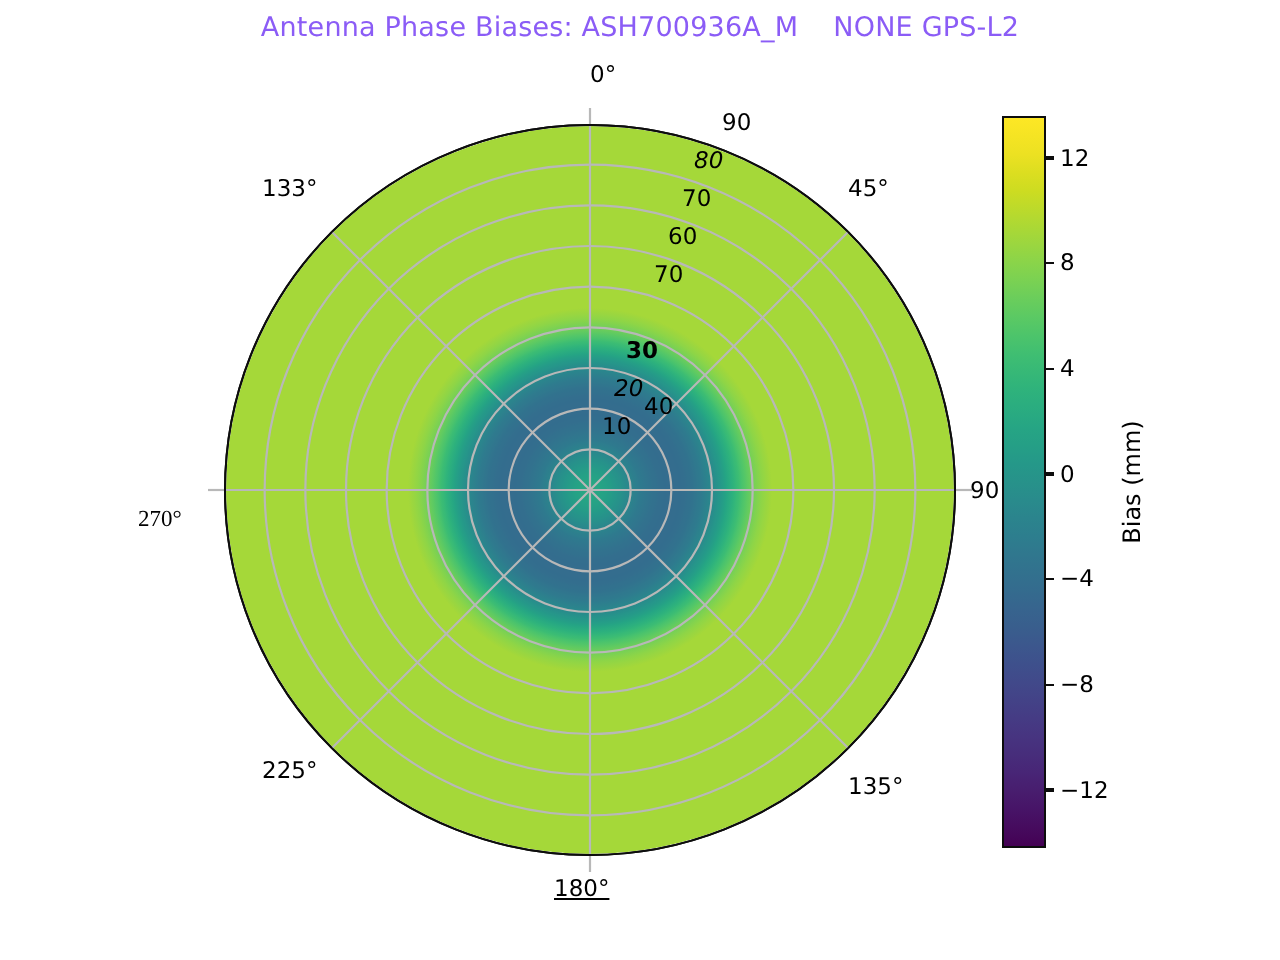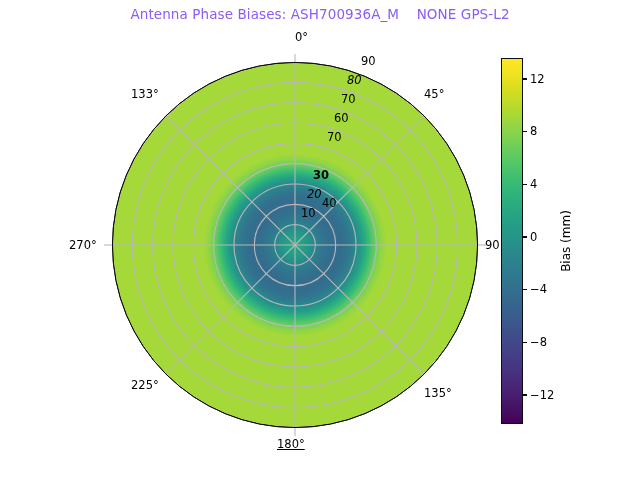--- a/index.html
+++ b/index.html
@@ -132,21 +132,21 @@
     <div class="spine"></div>
 
   </div>
 
   <div class="az-label" style="left:295px;top:30px;">0°</div>
   <div class="az-label" style="left:424px;top:87px;">45°</div>
   <div class="az-label" style="left:485px;top:238px;">90</div>
   <div class="az-label" style="left:424px;top:386px;">135°</div>
   <div class="az-label" style="left:277px;top:437px;text-decoration:underline;">180°</div>
   <div class="az-label" style="left:131px;top:378px;text-align:center;">225°</div>
-  <div class="az-label" style="left:69px;top:238px;">270°</div>
+  <div class="az-label" style="left:69px;top:254px;font-family:Liberation Serif, serif;">270°</div>
   <div class="az-label" style="left:131px;top:87px;">133°</div>
 
   <div class="r-label" style="left:301px;top:206px;">10</div>
   <div class="r-label" style="left:307px;top:187px;font-style:italic;">20</div>
   <div class="r-label" style="left:313px;top:168px;font-weight:bold;">30</div>
   <div class="r-label" style="left:322px;top:149px;margin-top:47px;">40</div>
   <div class="r-label" style="left:327px;top:130px;">70</div>
   <div class="r-label" style="left:334px;top:111px;">60</div>
   <div class="r-label" style="left:341px;top:92px;">70</div>
   <div class="r-label" style="left:347px;top:73px;font-style:italic;">80</div>

